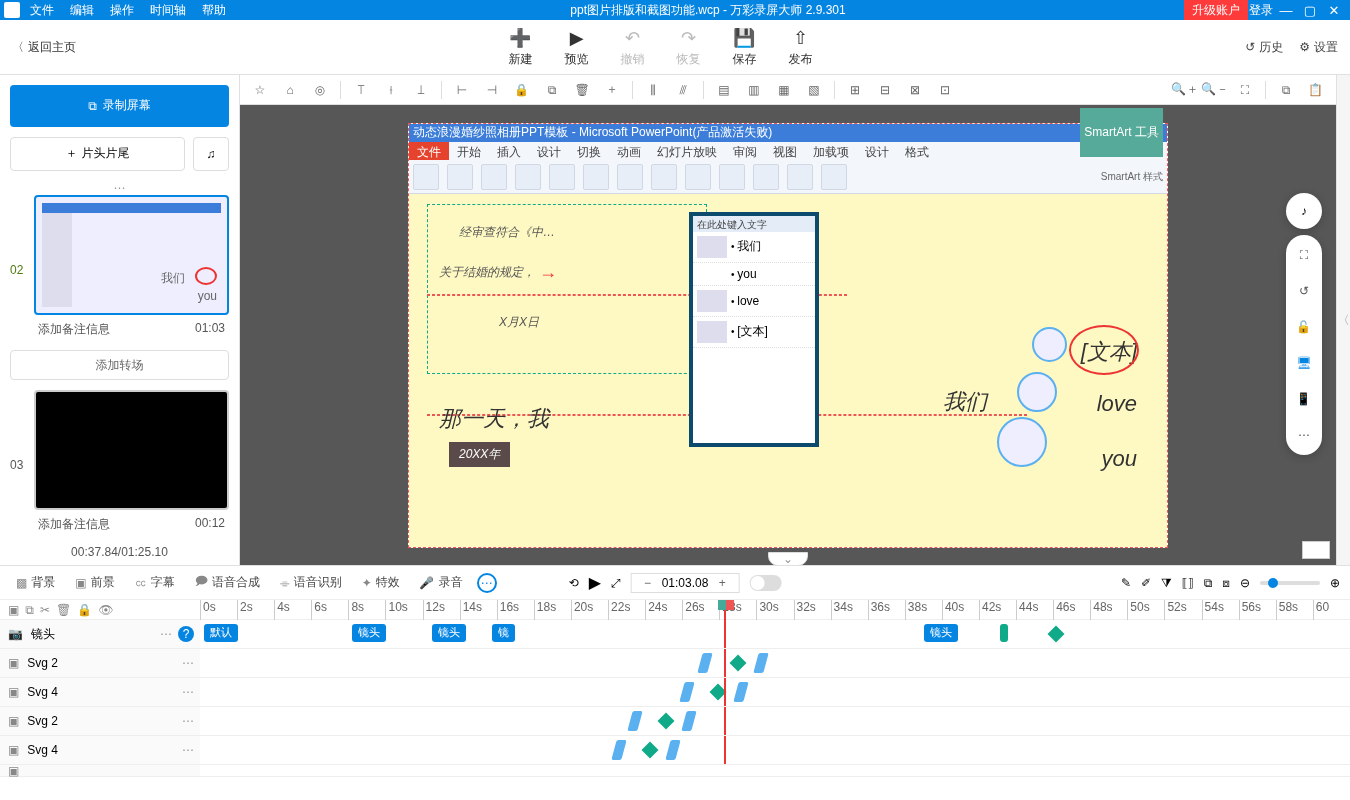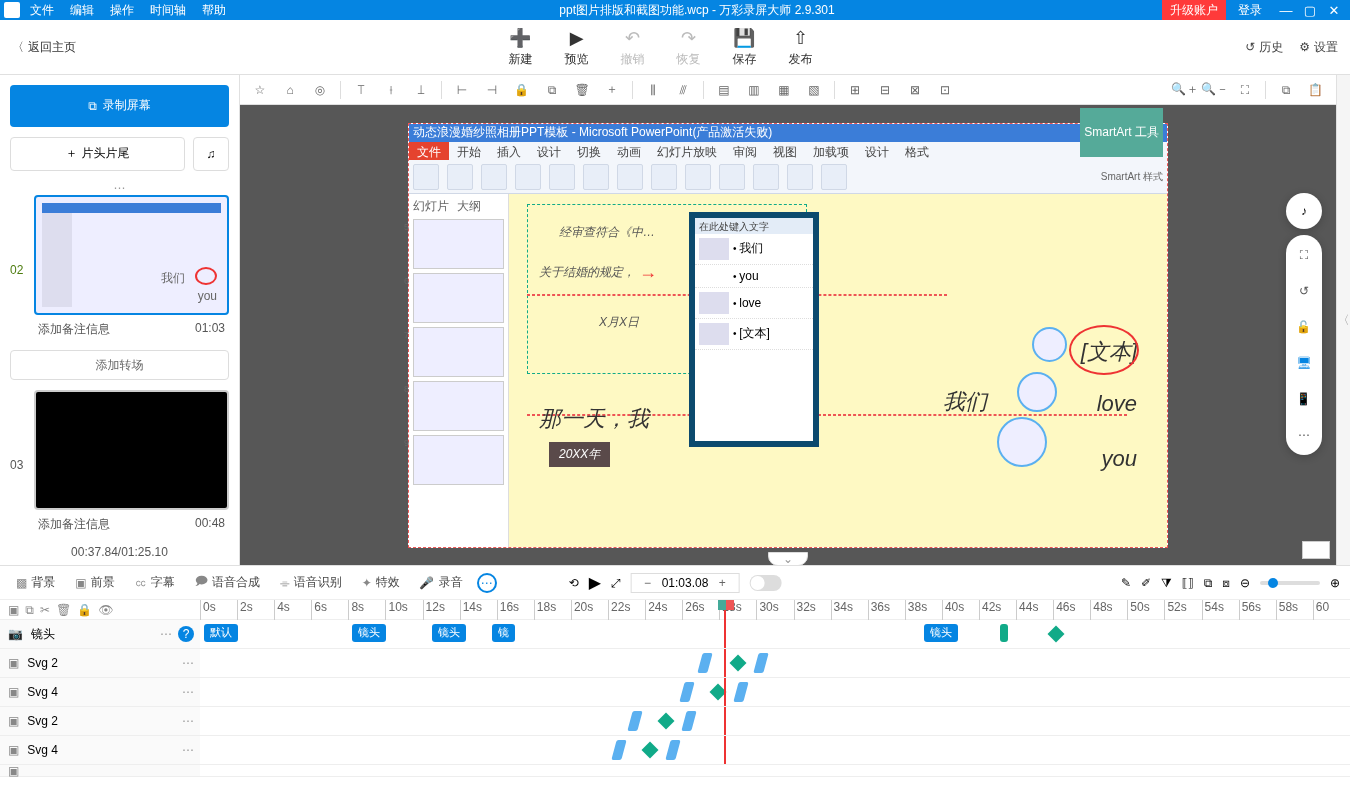--- a/index.html
+++ b/index.html
@@ -4,21 +4,21 @@
 <style>
 *{margin:0;padding:0;box-sizing:border-box;font-family:"Microsoft YaHei",Arial,sans-serif;font-size:12px;}
 body{overflow:hidden;height:800px;width:1350px;background:#fff;display:flex;flex-direction:column;}
 .titlebar{height:20px;background:#0585e2;color:#fff;display:flex;align-items:center;padding:0 4px;}
 .titlebar .logo{width:16px;height:16px;background:#fff;border-radius:2px;margin-right:4px;}
 .titlebar .menus{display:flex;gap:4px;}
 .titlebar .menu{padding:2px 6px;cursor:pointer;}
 .titlebar .title{flex:1;text-align:center;font-size:12px;}
 .titlebar .right{display:flex;align-items:center;}
 .titlebar .upgrade{background:#ff3a3a;padding:2px 8px;}
-.titlebar .login{padding:2px 12px;}
+.titlebar .login{padding:2px 1px;}
 .titlebar .winbtn{width:24px;text-align:center;font-size:13px;}
 .toolbar1{height:55px;background:#fff;border-bottom:1px solid #e0e0e0;display:flex;align-items:center;padding:0 12px;}
 .toolbar1 .back{display:flex;align-items:center;gap:4px;color:#333;}
 .toolbar1 .center{flex:1;display:flex;justify-content:center;gap:32px;}
 .toolbar1 .tbtn{display:flex;flex-direction:column;align-items:center;gap:2px;color:#333;}
 .toolbar1 .tbtn .ico{font-size:18px;}
 .toolbar1 .tbtn.disabled{color:#bbb;}
 .toolbar1 .right{display:flex;gap:16px;color:#444;}
 .toolbar1 .right .rbtn{display:flex;align-items:center;gap:4px;}
 .middle{flex:1;display:flex;min-height:0;}
@@ -58,21 +58,21 @@
 .pptbody{display:flex;height:calc(100% - 70px);}
 .pptslides{width:100px;background:#fff;border-right:1px solid #ddd;padding:4px;}
 .pptslide{height:50px;background:#eef;border:1px solid #ccc;margin-bottom:4px;position:relative;}
 .pptslide .n{position:absolute;left:-10px;top:2px;font-size:9px;color:#666;}
 .ppteditor{flex:1;background:#fef9c3;position:relative;padding:10px;font-style:italic;}
 .ppteditor .dashbox{position:absolute;border:1px dashed #1a8;}
 .ppteditor .dashbox.red{border-color:#e55;}
 .ppteditor .bigcircle{position:absolute;right:20px;bottom:70px;width:70px;height:50px;border:2px solid #e33;border-radius:50%;}
 .ppteditor .et{position:absolute;color:#555;}
 .ppteditor .etbig{font-size:22px;color:#333;}
-.sidepanel{position:absolute;top:88px;left:280px;width:130px;height:235px;background:#fff;border:6px solid #0c4a6e;}
+.sidepanel{position:absolute;top:88px;left:280px;width:130px;height:235px;background:#fff;border:4px solid #0c4a6e;}
 .sidepanel .sphdr{height:16px;background:#e3ecf7;font-size:10px;color:#444;padding:2px 4px;}
 .sidepanel .sprow{display:flex;align-items:center;padding:4px;border-bottom:1px dotted #ddd;}
 .sidepanel .spimg{width:30px;height:22px;background:#dde;margin-right:4px;}
 .rightfloat{position:absolute;right:14px;top:130px;width:36px;background:#fff;border-radius:20px;padding:10px 4px;display:flex;flex-direction:column;gap:16px;align-items:center;box-shadow:0 2px 8px rgba(0,0,0,.2);}
 .rightfloat .rfb{width:20px;height:20px;display:flex;align-items:center;justify-content:center;color:#555;}
 .rightfloat .rfb.active{color:#0585e2;}
 .musicbtn{position:absolute;right:14px;top:88px;width:36px;height:36px;background:#fff;border-radius:50%;display:flex;align-items:center;justify-content:center;box-shadow:0 2px 8px rgba(0,0,0,.2);}
 .expand{position:absolute;bottom:-1px;left:50%;transform:translateX(-50%);width:40px;height:14px;background:#fff;border:1px solid #ddd;border-radius:0 0 10px 10px;display:flex;align-items:center;justify-content:center;color:#999;}
 .corner{position:absolute;right:6px;bottom:6px;width:28px;height:18px;background:#fff;border:1px solid #ccc;}
 .rightbar{width:14px;background:#f5f5f5;border-left:1px solid #e0e0e0;display:flex;align-items:center;justify-content:center;color:#999;}
@@ -211,21 +211,21 @@
       </div>
       <div class="transbox">添加转场</div>
     </div>
     <div class="sceneblock">
       <div class="withnum">
         <div class="num" style="color:#555">03</div>
         <div class="thumbcard">
           <div class="thumb black"></div>
           <div class="thumbfooter">
             <span>添加备注信息</span>
-            <span>00:48</span>
+            <span>00:12</span>
           </div>
         </div>
       </div>
     </div>
     <div class="timecode">00:37.84/01:25.10</div>
   </div>
 
   <div class="canvasarea">
     <div class="toolbar2">
       <div class="t2btn">☆</div>
@@ -295,41 +295,20 @@
               <div class="pptt"></div>
               <div class="pptt"></div>
               <div class="pptt"></div>
               <div class="pptt"></div>
               <div class="pptt"></div>
               <div class="pptt"></div>
             <span style="margin-left:auto;font-size:10px;color:#666">SmartArt 样式</span>
           </div>
         </div>
         <div class="pptbody">
-          <div class="pptslides">
-            <div style="font-size:10px;color:#666;display:flex;gap:8px;margin-bottom:4px">
-                <span>幻灯片</span>
-                <span>大纲</span>
-              </div>
-            <div class="pptslide">
-                <span class="n">5</span>
-              </div>
-            <div class="pptslide">
-                <span class="n">6</span>
-              </div>
-            <div class="pptslide">
-                <span class="n">7</span>
-              </div>
-            <div class="pptslide">
-                <span class="n">8</span>
-              </div>
-            <div class="pptslide">
-                <span class="n">9</span>
-              </div>
-          </div>
           <div class="ppteditor">
             <div class="dashbox" style="left:18px;top:10px;width:280px;height:170px"></div>
             <div class="dashbox red" style="left:18px;top:100px;width:420px;height:1px"></div>
             <div class="dashbox red" style="left:18px;top:220px;width:600px;height:1px"></div>
             <div class="et" style="left:50px;top:30px">经审查符合《中…</div>
             <div class="et" style="left:30px;top:70px">关于结婚的规定，</div>
             <div class="et" style="left:90px;top:120px">X月X日</div>
             <div class="et etbig" style="left:30px;top:210px">那一天，我</div>
             <div class="et" style="left:40px;top:248px;background:#5a4a4a;color:#fff;padding:4px 10px">20XX年</div>
             <div class="et etbig" style="right:180px;bottom:130px">我们</div>

